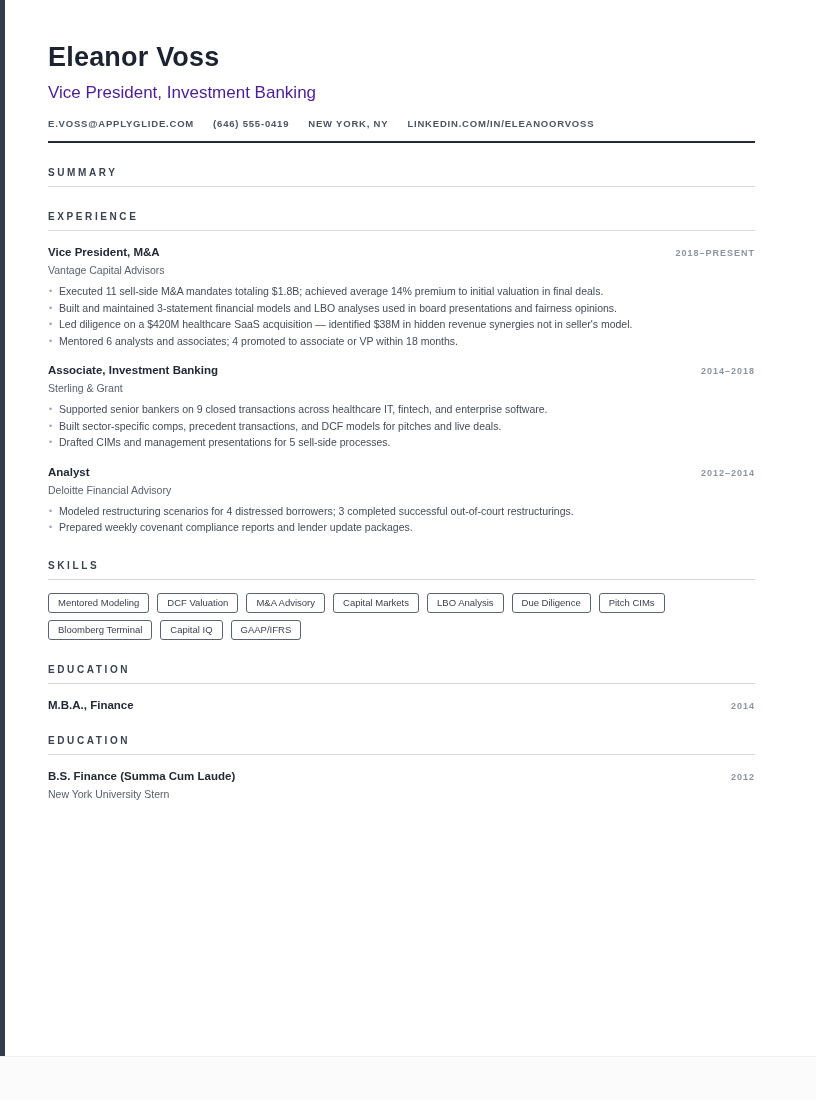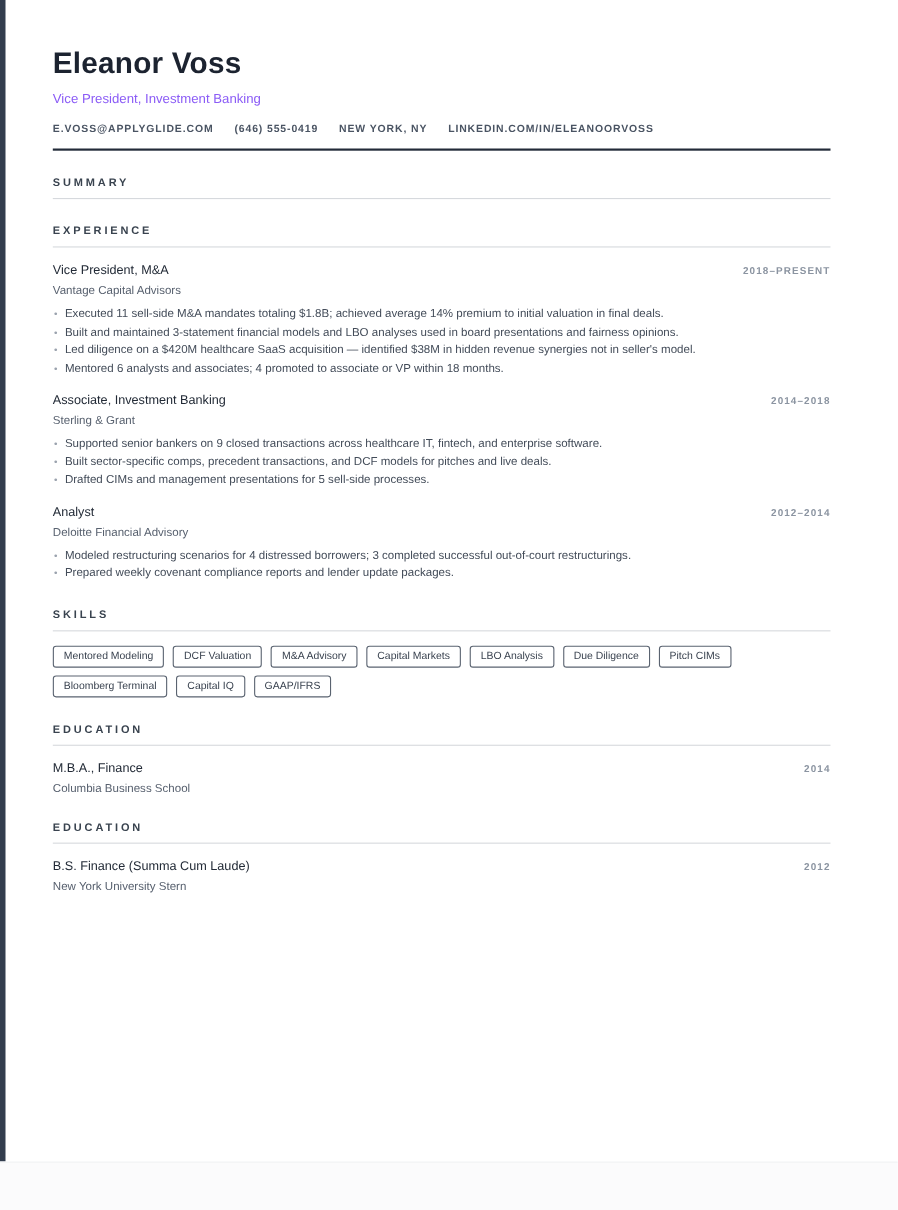--- a/index.html
+++ b/index.html
@@ -18,42 +18,42 @@
     position: absolute; left: 0; top: 1056px; width: 816px; height: 44px;
     background: #fbfbfc; border-top: 1px solid #f1f2f4;
   }
   .content { position: absolute; left: 48px; top: 0; width: 707px; }
 
   
   .name {
     margin-top: 42px; font-size: 27px; font-weight: bold;
     color: #1c2330; letter-spacing: 0.2px;
   }
-  .subtitle { margin-top: 10px; font-size: 12px; color: #8b5cf6; }
+  .subtitle { margin-top: 10px; font-size: 17px; color: #4c1d95; }
   .contact-row {
     margin-top: 15px; display: flex; gap: 19px;
     font-size: 9.5px; font-weight: bold; letter-spacing: 0.8px; color: #4a5463;
   }
   .rule-dark { margin-top: 12px; border-top: 2px solid #232b39; }
 
   
   .sec-heading {
     margin-top: 24px; font-size: 10px; font-weight: bold;
     letter-spacing: 2.6px; color: #39434f;
     border-bottom: 1px solid #d6d9dd; padding-bottom: 8px;
   }
   .summary-text {
     margin-top: 13px; font-size: 11px; line-height: 17.5px; color: #3d4654;
     max-width: 707px;
   }
 
   
   .job { margin-top: 15px; }
   .job-head { display: flex; justify-content: space-between; align-items: baseline; }
-  .job-title { font-size: 11.5px; font-weight: normal; color: #222a36; }
+  .job-title { font-size: 11.5px; font-weight: bold; color: #222a36; }
   .job-dates {
     font-size: 9px; font-weight: bold; letter-spacing: 1px; color: #8b94a1;
     white-space: nowrap;
   }
   .company { margin-top: 6px; font-size: 10.5px; color: #58616f; }
   ul.bullets { margin-top: 7px; list-style: none; }
   ul.bullets li {
     position: relative; padding-left: 11px; font-size: 10.5px;
     color: #434c59; line-height: 16.5px;
   }
@@ -157,21 +157,20 @@
       </div>
     </section>
 
     <section>
       <h2 class="sec-heading">EDUCATION</h2>
       <div class="edu">
         <div class="job-head">
           <h3 class="job-title">M.B.A., Finance</h3>
           <span class="job-dates">2014</span>
         </div>
-        <p class="company">Columbia Business School</p>
       </div>
     </section>
 
     <section>
       <h2 class="sec-heading">EDUCATION</h2>
       <div class="edu">
         <div class="job-head">
           <h3 class="job-title">B.S. Finance (Summa Cum Laude)</h3>
           <span class="job-dates">2012</span>
         </div>

